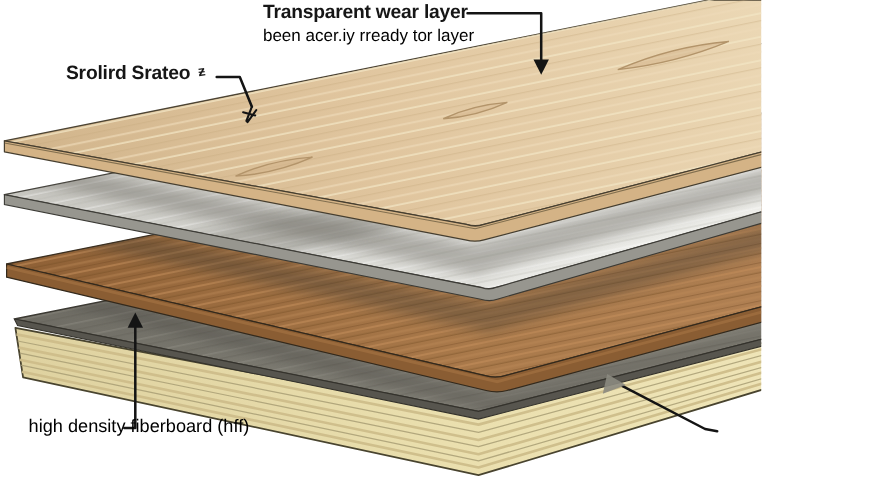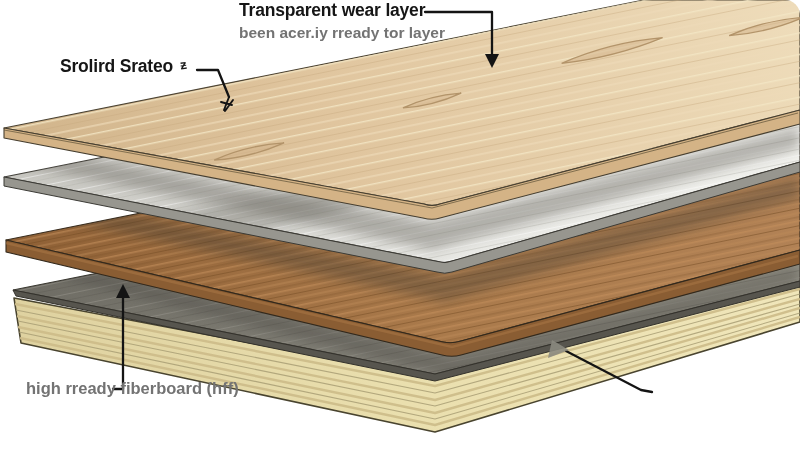--- a/index.html
+++ b/index.html
@@ -1,21 +1,21 @@
 <!DOCTYPE html>
 <html><head>
 <meta charset="utf-8">
 <style>
   html,body{margin:0;padding:0;background:#fff;}
-  .stage{position:relative;width:800px;height:457px;background:#ffffff;overflow:hidden;
-         font-family:"Liberation Sans",sans-serif;border-radius:15px;}
+  .stage{position:relative;width:692px;height:457px;background:#ffffff;overflow:hidden;
+         font-family:"Liberation Sans",sans-serif;}
   .stage svg{position:absolute;left:0;top:0;}
   .lbl{position:absolute;color:#161616;}
   .lbl .t{font-weight:700;font-size:17.5px;letter-spacing:-0.2px;white-space:nowrap;}
-  .lbl .s{font-weight:700;font-size:15.5px;color:#737373;margin-top:3px;white-space:nowrap;}
+  .lbl .s{font-weight:400;font-size:15.5px;color:#000000;margin-top:3px;white-space:nowrap;}
   .lbl-big .t{font-size:18.5px;}
   .lbl-big .s{font-size:16.5px;margin-top:2px;line-height:19px;}
   .glyph{font-size:13px;font-weight:700;display:inline-block;transform:translateY(-3px) rotate(-8deg);
          margin-left:7px;color:#1a1a1a;}
 </style>
 </head>
 <body>
 
 <div class="stage">
 
@@ -152,17 +152,17 @@
   <div class="lbl" style="left:239px;top:0px;">
     <div class="t">Transparent wear layer</div>
     <div class="s">been acer.iy rready tor layer</div>
   </div>
 
   <div class="lbl" style="left:60px;top:56px;">
     <span class="t">Srolird Srateo</span><span class="glyph">ƶ</span>
   </div>
 
   <div class="lbl lbl-big" style="left:26px;top:377px;">
-    <div class="s">high rready fiberboard (hff)</div>
+    <div class="s">high density fiberboard (hff)</div>
   </div>
 
 
 </div>
 
 </body></html>

